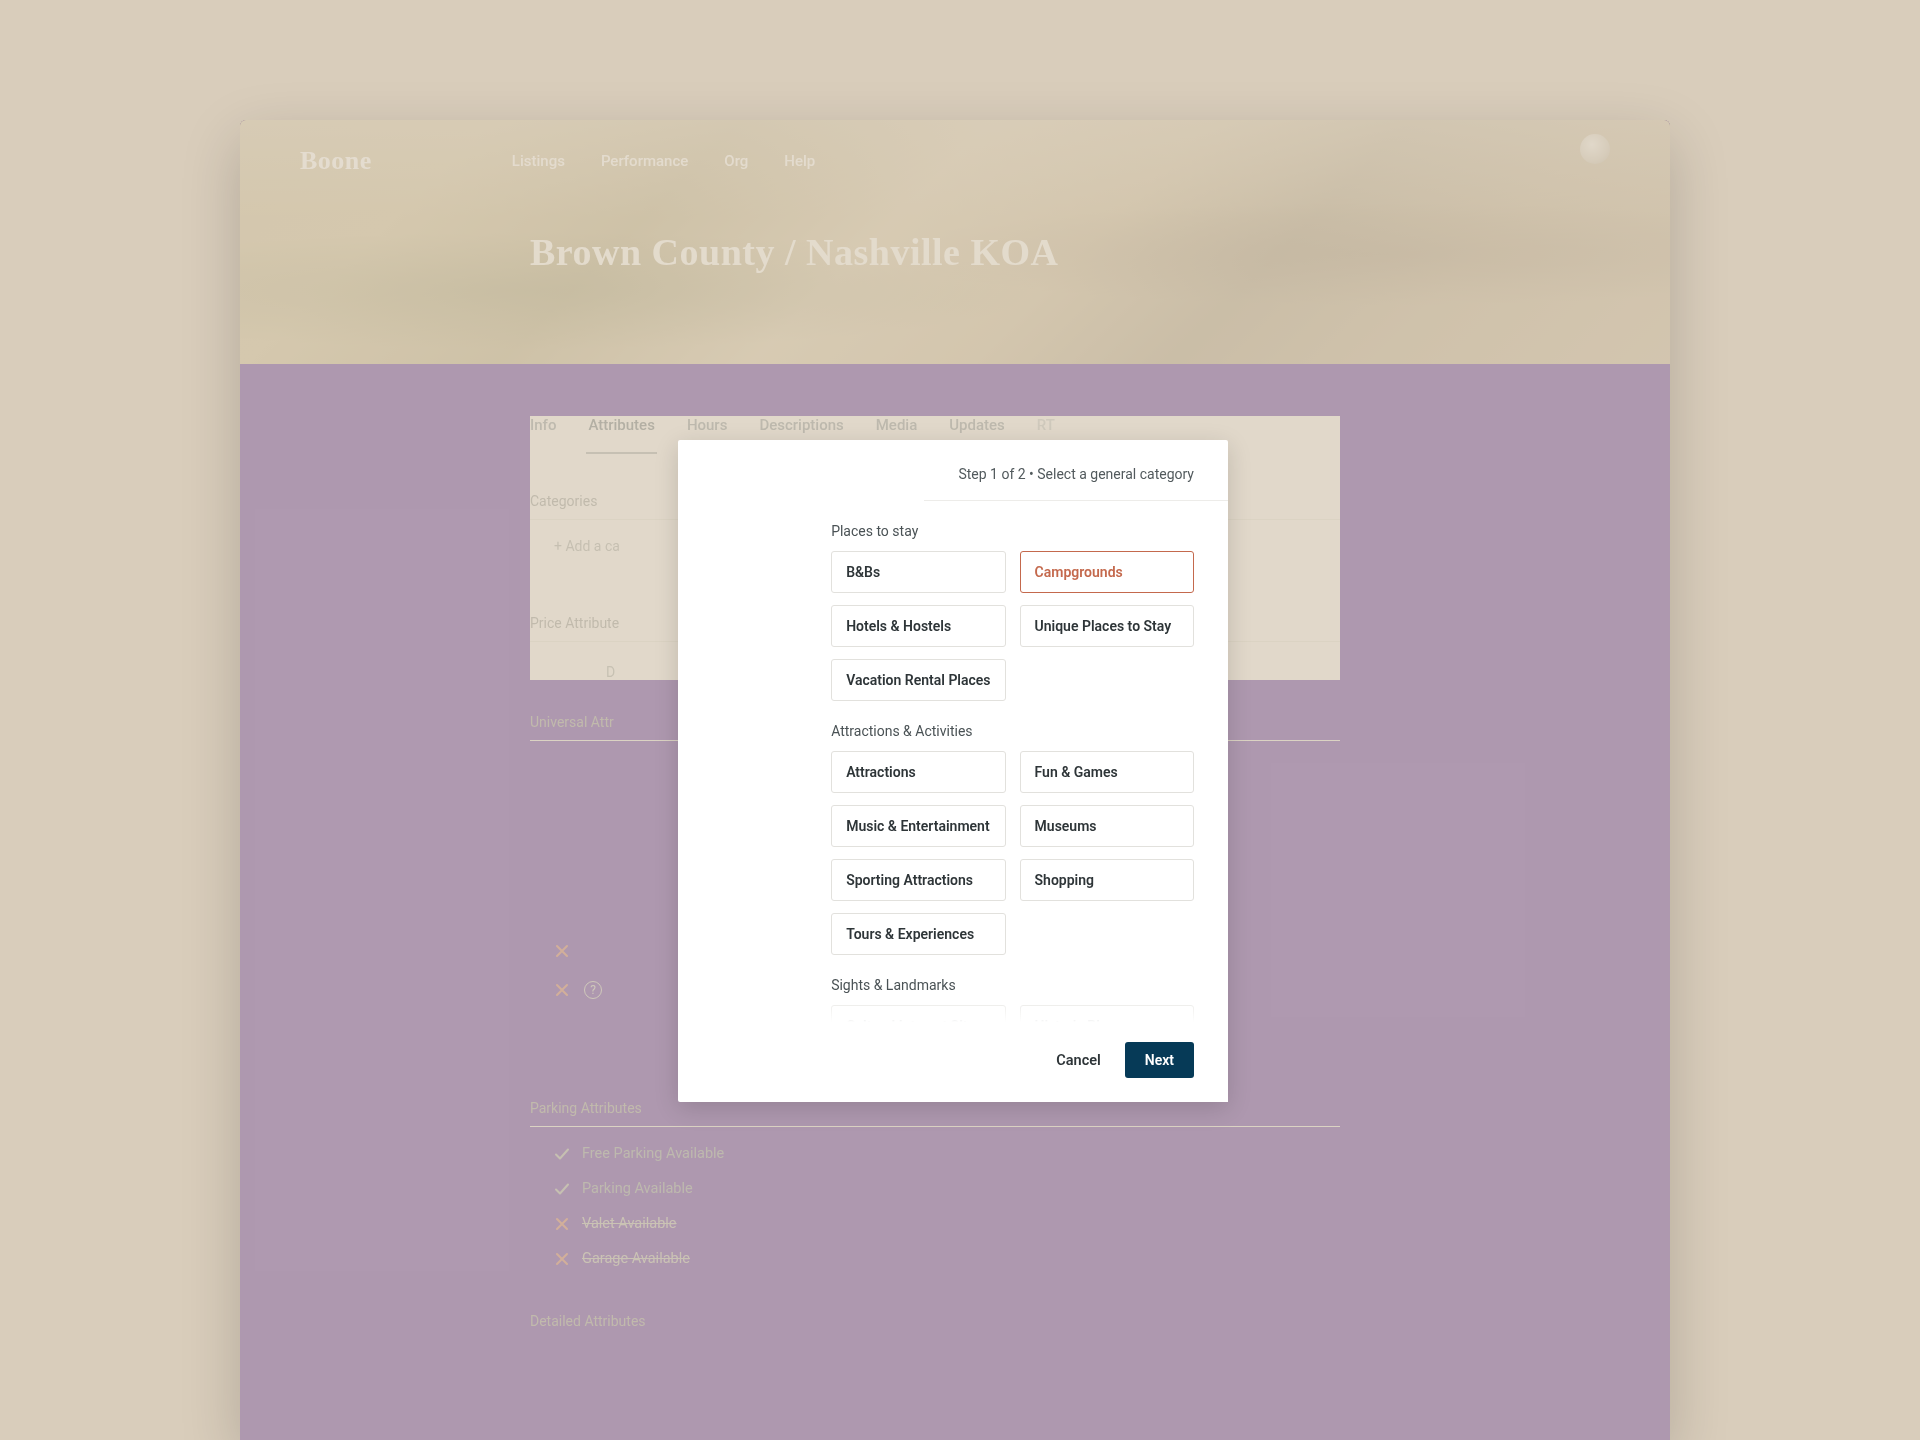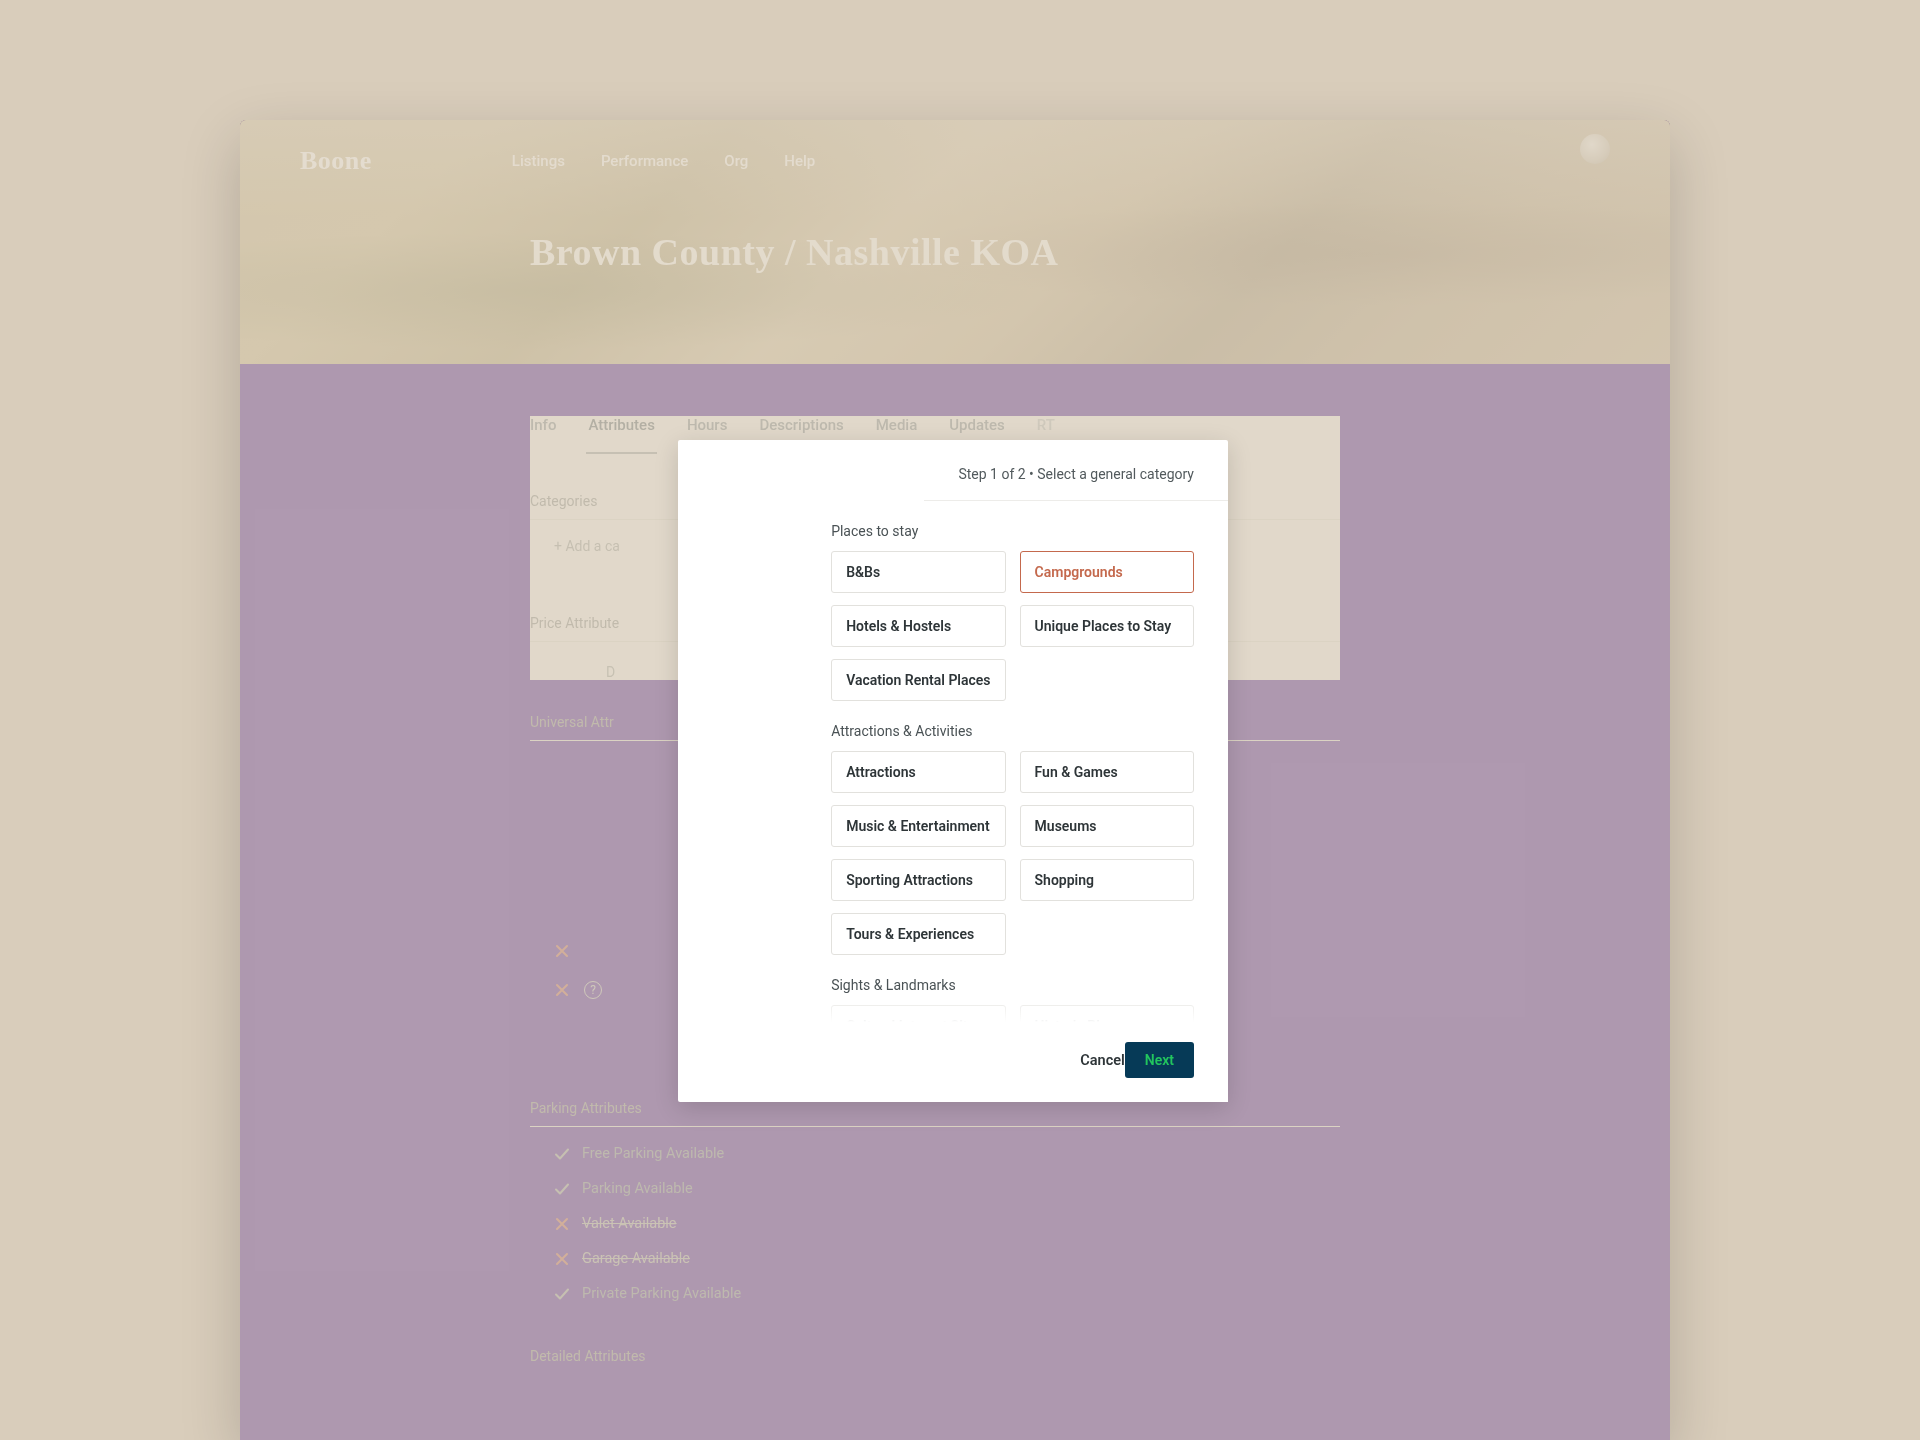--- a/index.html
+++ b/index.html
@@ -235,26 +235,27 @@
     background:#fff;
   }
   .cancel {
     font-size: 14.5px;
     font-weight: 600;
     color: #2e3538;
     cursor:pointer;
   }
   .next {
     background: #063a57;
-    color: #22c55e;
+    color: #ffffff;
     font-size: 14px;
     font-weight: 600;
     padding: 10px 20px;
     border-radius: 3px;
     cursor:pointer;
+    margin-left:24px;
   }
 
   .fade-bottom {
     position:absolute;
     left:0; right:0; bottom:0; height:30px;
     background: linear-gradient(to bottom, rgba(255,255,255,0), #fff);
     pointer-events:none;
   }
 
   svg { display:block; }
@@ -356,28 +357,20 @@
           <span class="txt">Valet Available</span>
         </div>
         <div class="attr-row off">
           <span class="ico">
             <svg viewBox="0 0 16 16" width="16" height="16">
               <path d="M3 3l10 10M13 3L3 13" stroke="#c4694d" stroke-width="2" stroke-linecap="round"></path>
             </svg>
           </span>
           <span class="txt">Garage Available</span>
         </div>
-        <div class="attr-row">
-          <span class="ico">
-            <svg viewBox="0 0 16 16" width="16" height="16">
-              <path d="M2 8.5l4 4 8-9" fill="none" stroke="#9aa29c" stroke-width="2" stroke-linecap="round" stroke-linejoin="round"></path>
-            </svg>
-          </span>
-          <span class="txt">Private Parking Available</span>
-        </div>
       </div>
     <div class="section-label" style="margin-top:46px">Detailed Attributes</div>
   </div>
 
   <div class="scrim"></div>
 
 </div>
 
 <div class="modal">
   <div class="modal-header">Step 1 of 2 • Select a general category</div>

